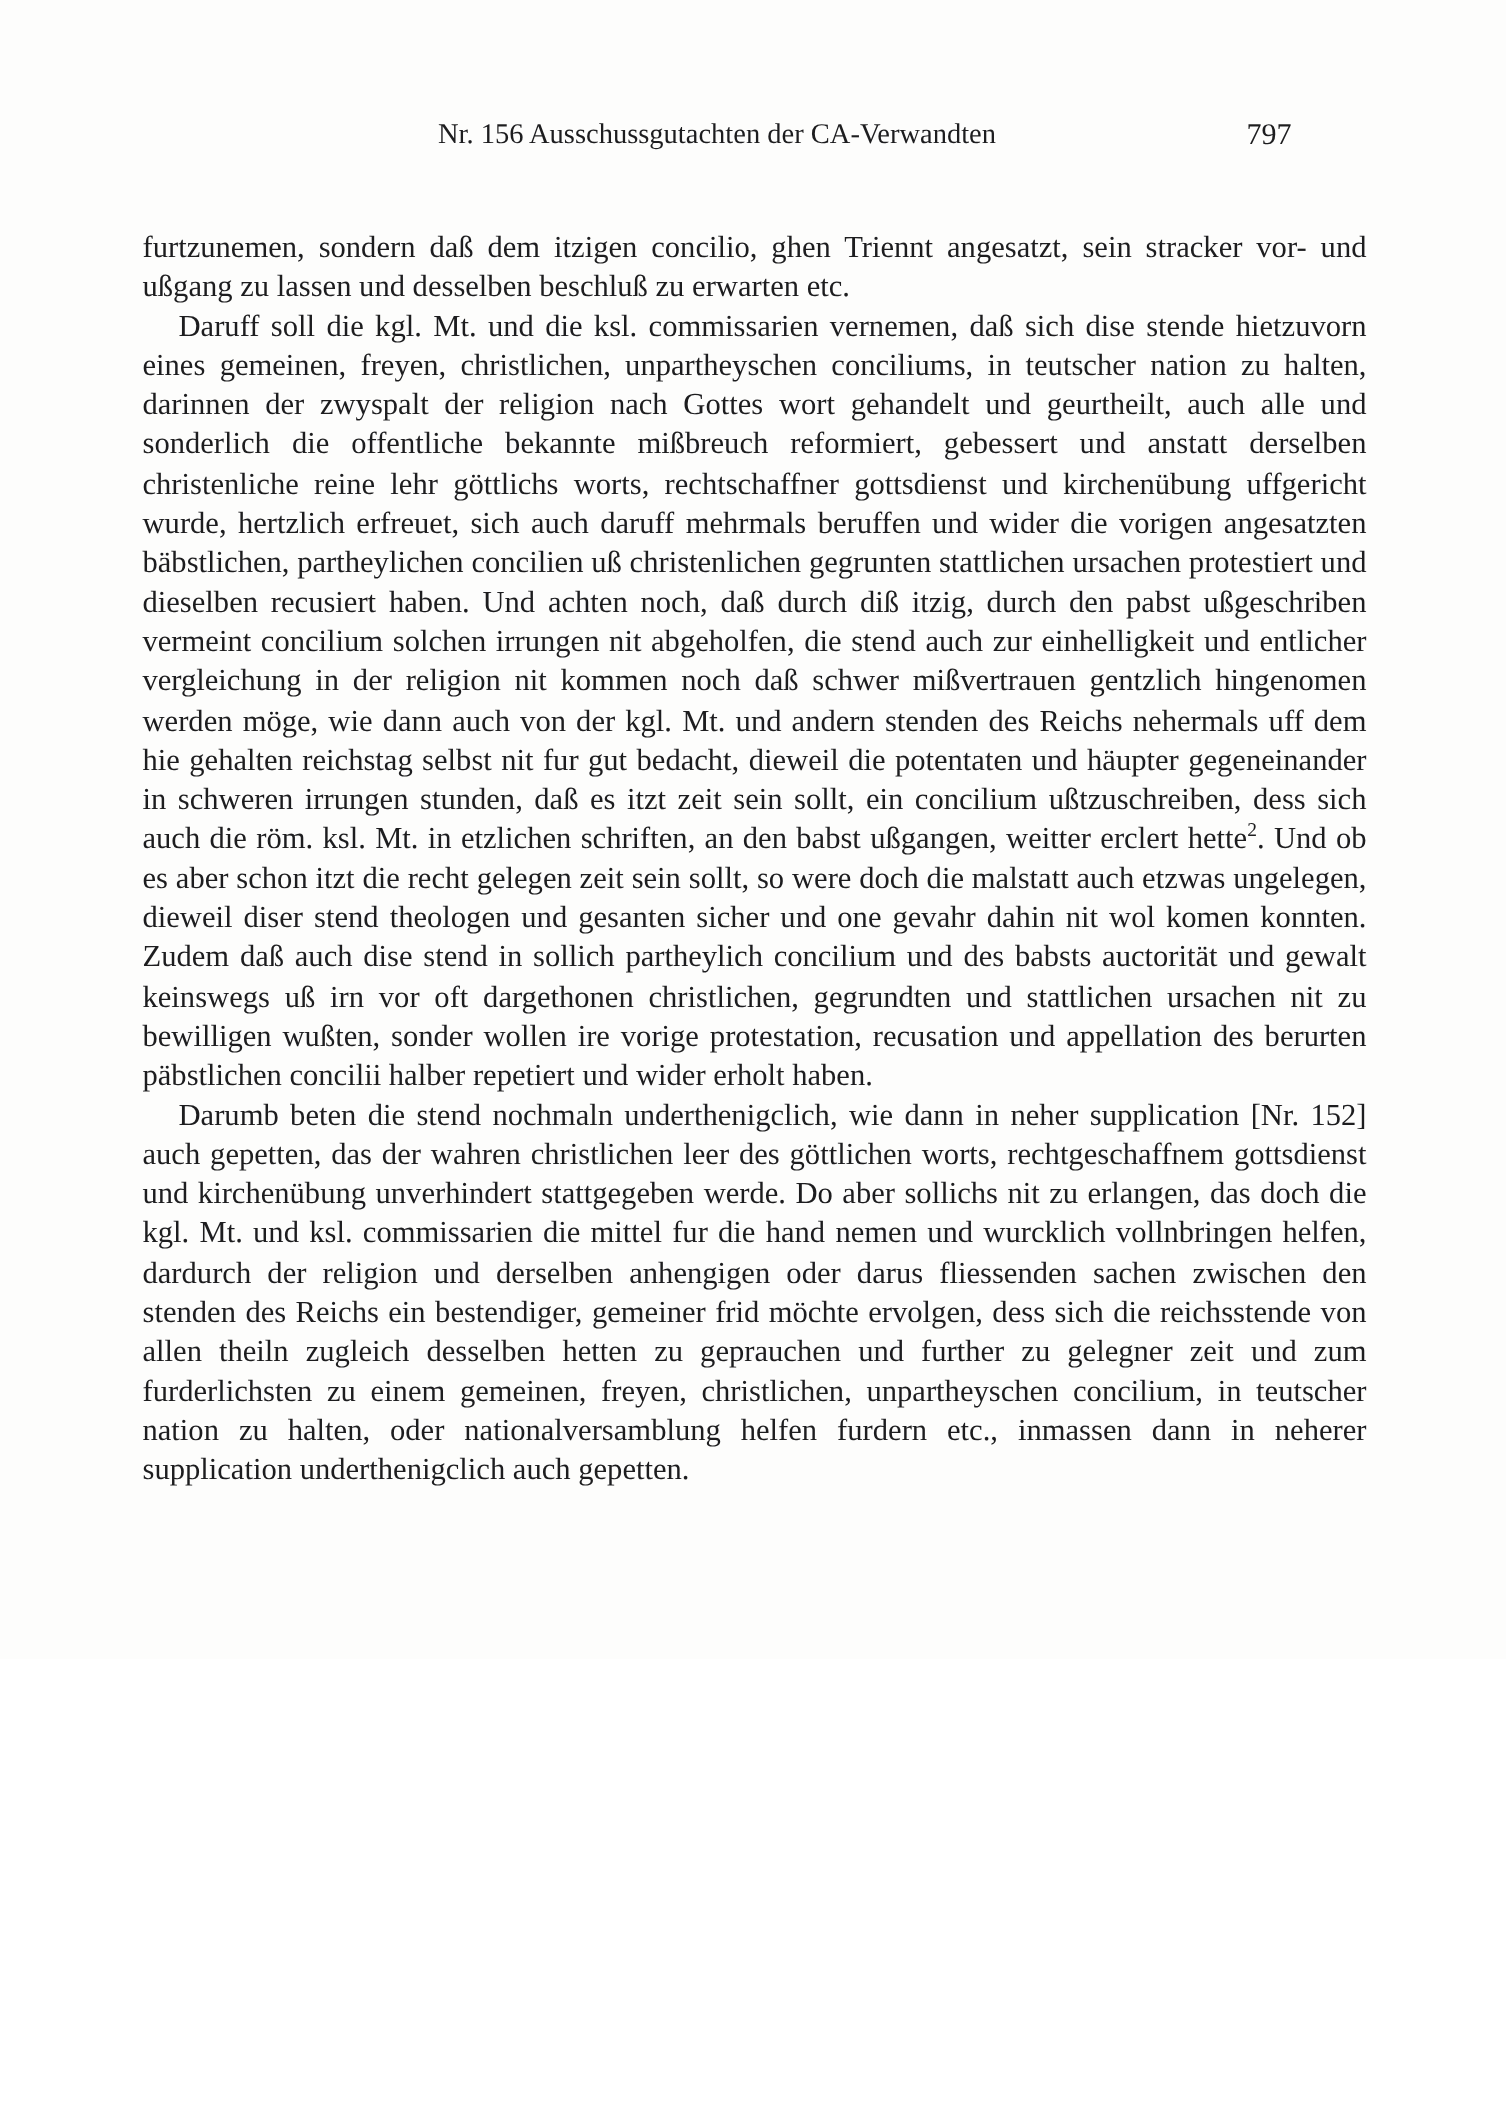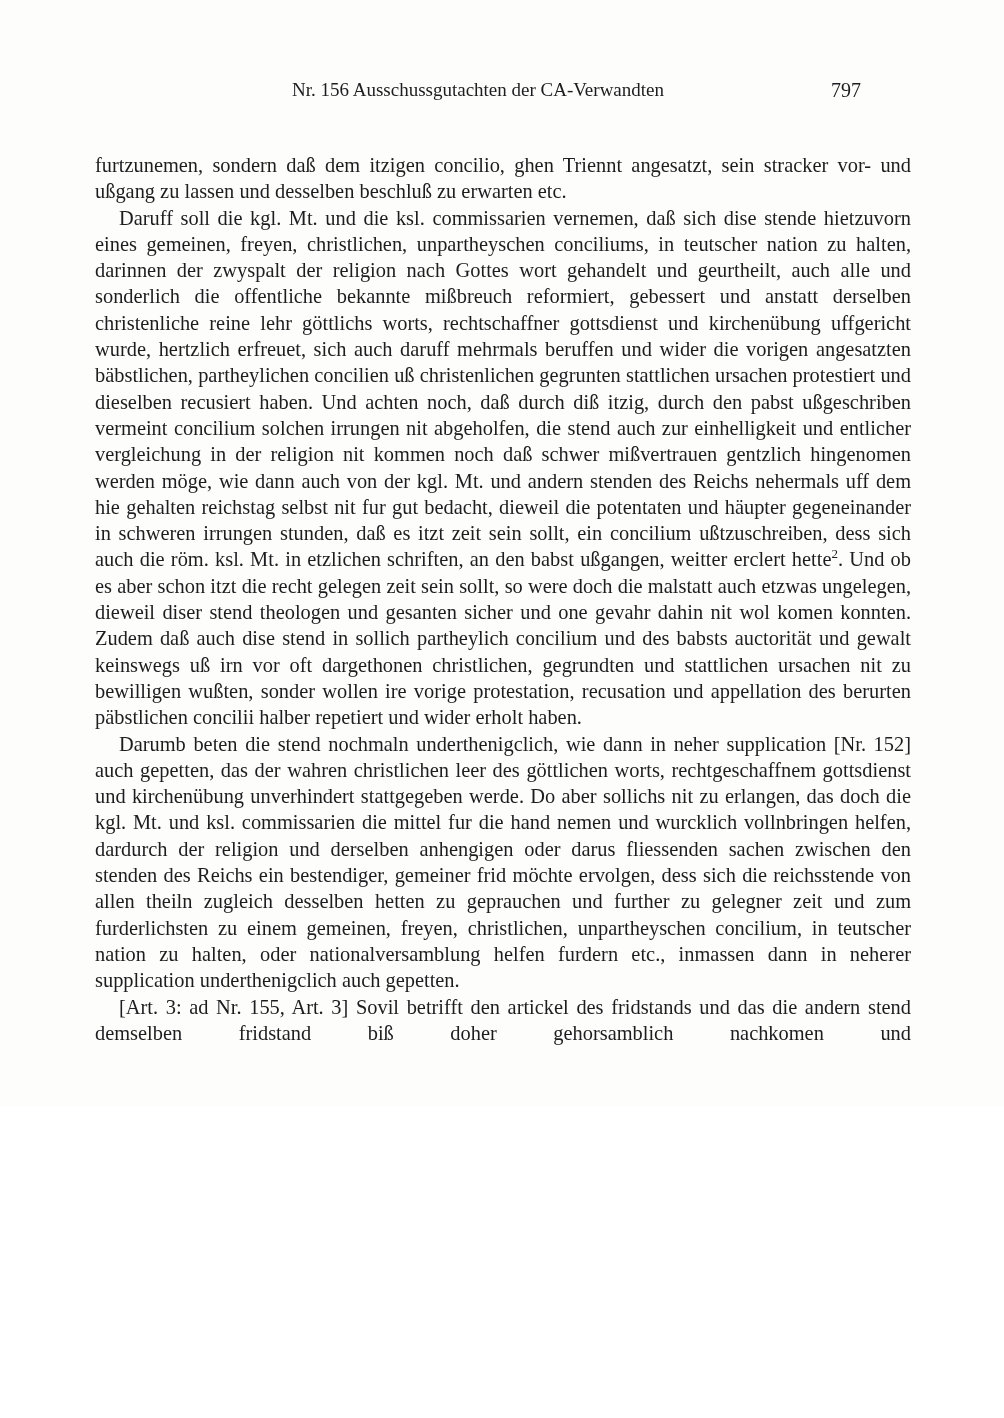--- a/index.html
+++ b/index.html
@@ -89,18 +89,17 @@
   </header>
 
   <main class="body-text">
 
     <p class="para no-indent"><span class="run">furtzunemen, sondern daß dem itzigen concilio, ghen Triennt angesatzt, sein stracker vor- und ußgang zu lassen und desselben beschluß zu erwarten etc.</span></p>
 
     <p class="para"><span class="run">Daruff soll die kgl. Mt. und die ksl. commissarien vernemen, daß sich dise stende hietzuvorn eines gemeinen, freyen, christlichen, unpartheyschen conciliums, in teutscher nation zu halten, darinnen der zwyspalt der religion nach Gottes wort gehandelt und geurtheilt, auch alle und sonderlich die offentliche bekannte mißbreuch reformiert, gebessert und anstatt derselben christenliche reine lehr göttlichs worts, rechtschaffner gottsdienst und kirchenübung uffgericht wurde, hertzlich erfreuet, sich auch daruff mehrmals beruffen und wider die vorigen angesatzten bäbstlichen, partheylichen concilien uß christenlichen gegrunten stattlichen ursachen protestiert und dieselben recusiert haben. Und achten noch, daß durch diß itzig, durch den pabst ußgeschriben vermeint concilium solchen irrungen nit abgeholfen, die stend auch zur einhelligkeit und entlicher vergleichung in der religion nit kommen noch daß schwer mißvertrauen gentzlich hingenomen werden möge, wie dann auch von der kgl. Mt. und andern stenden des Reichs nehermals uff dem hie gehalten reichstag selbst nit fur gut bedacht, dieweil die potentaten und häupter gegeneinander in schweren irrungen stunden, daß es itzt zeit sein sollt, ein concilium ußtzuschreiben, dess sich auch die röm. ksl. Mt. in etzlichen schriften, an den babst ußgangen, weitter erclert hette</span><sup class="fn-ref">2</sup><span class="run">. Und ob es aber schon itzt die recht gelegen zeit sein sollt, so were doch die malstatt auch etzwas ungelegen, dieweil diser stend theologen und gesanten sicher und one gevahr dahin nit wol komen konnten. Zudem daß auch dise stend in sollich partheylich concilium und des babsts auctorität und gewalt keinswegs uß irn vor oft dargethonen christlichen, gegrundten und stattlichen ursachen nit zu bewilligen wußten, sonder wollen ire vorige protestation, recusation und appellation des berurten päbstlichen concilii halber repetiert und wider erholt haben.</span></p>
 
     <p class="para"><span class="run">Darumb beten die stend nochmaln underthenigclich, wie dann in neher supplication </span><span class="run italic">[Nr. 152]</span><span class="run"> auch gepetten, das der wahren christlichen leer des göttlichen worts, rechtgeschaffnem gottsdienst und kirchenübung unverhindert stattgegeben werde. Do aber sollichs nit zu erlangen, das doch die kgl. Mt. und ksl. commissarien die mittel fur die hand nemen und wurcklich vollnbringen helfen, dardurch der religion und derselben anhengigen oder darus fliessenden sachen zwischen den stenden des Reichs ein bestendiger, gemeiner frid möchte ervolgen, dess sich die reichsstende von allen theiln zugleich desselben hetten zu geprauchen und further zu gelegner zeit und zum furderlichsten zu einem gemeinen, freyen, christlichen, unpartheyschen concilium, in teutscher nation zu halten, oder nationalversamblung helfen furdern etc., inmassen dann in neherer supplication underthenigclich auch gepetten.</span></p>
 
-    <p class="para fill-last"><span class="run italic">[Art. 3: ad Nr. 155, Art. 3]</span><span class="run"> Sovil betrifft den artickel des fridstands und das die andern stend demselben fridstand biß doher gehorsamblich nachkomen und</span></p>
 
   </main>
 
 
 </div>
 
 </body></html>

